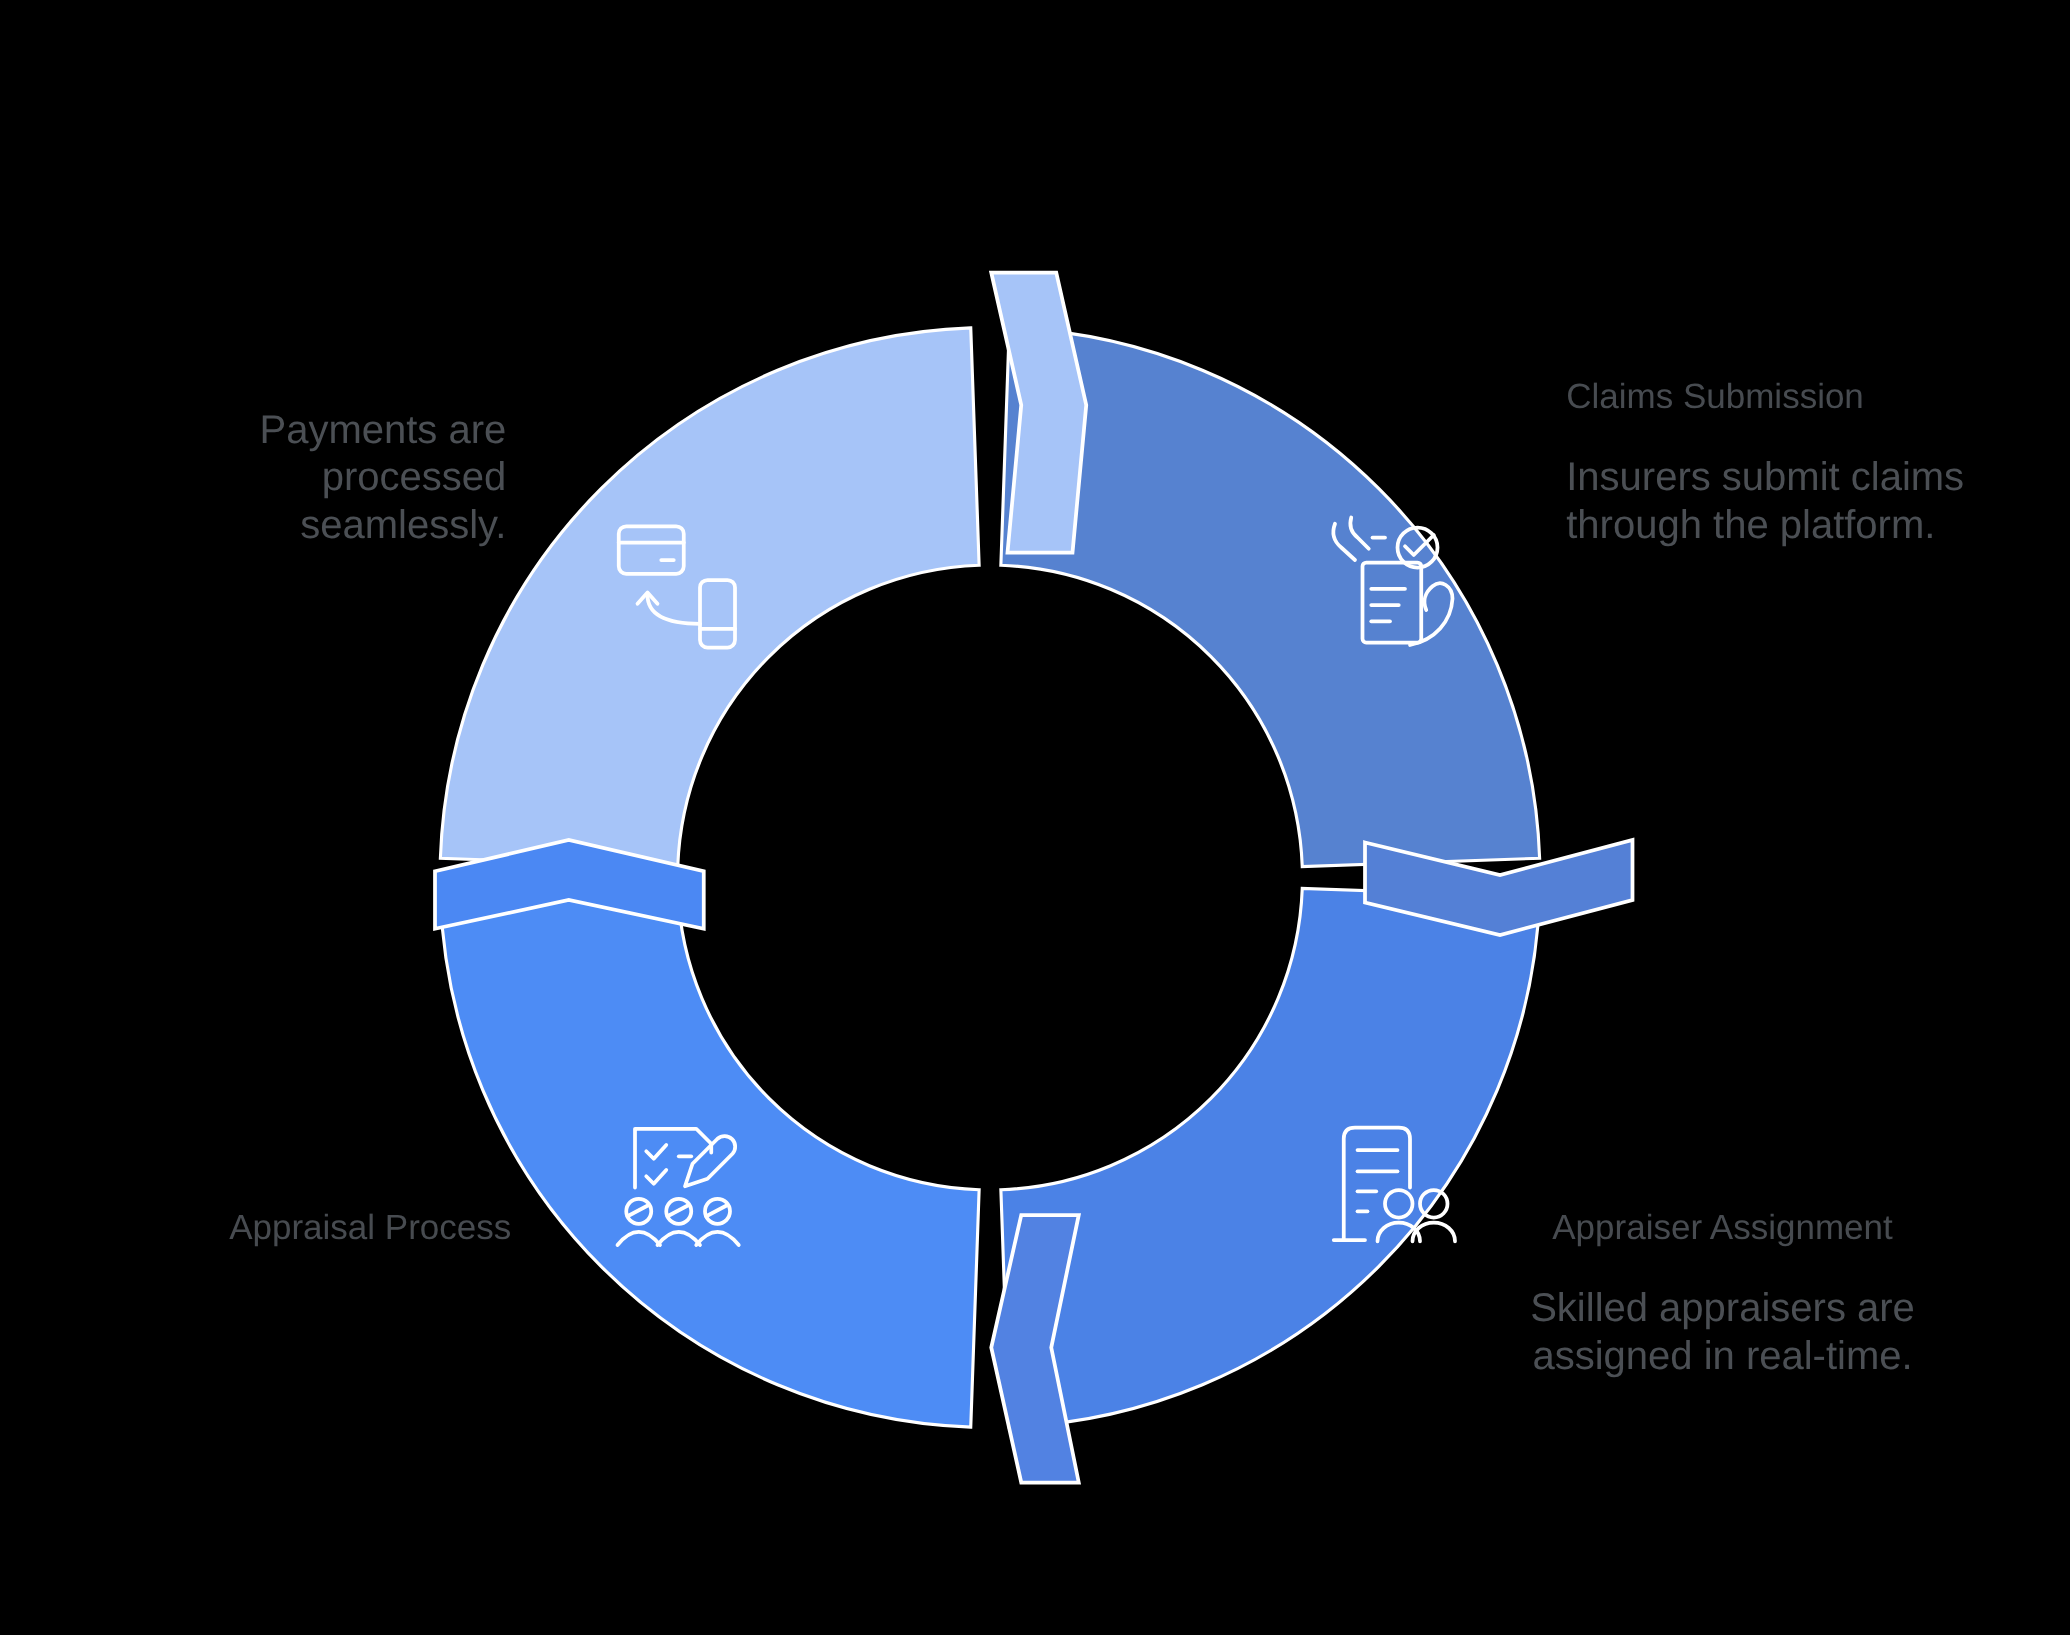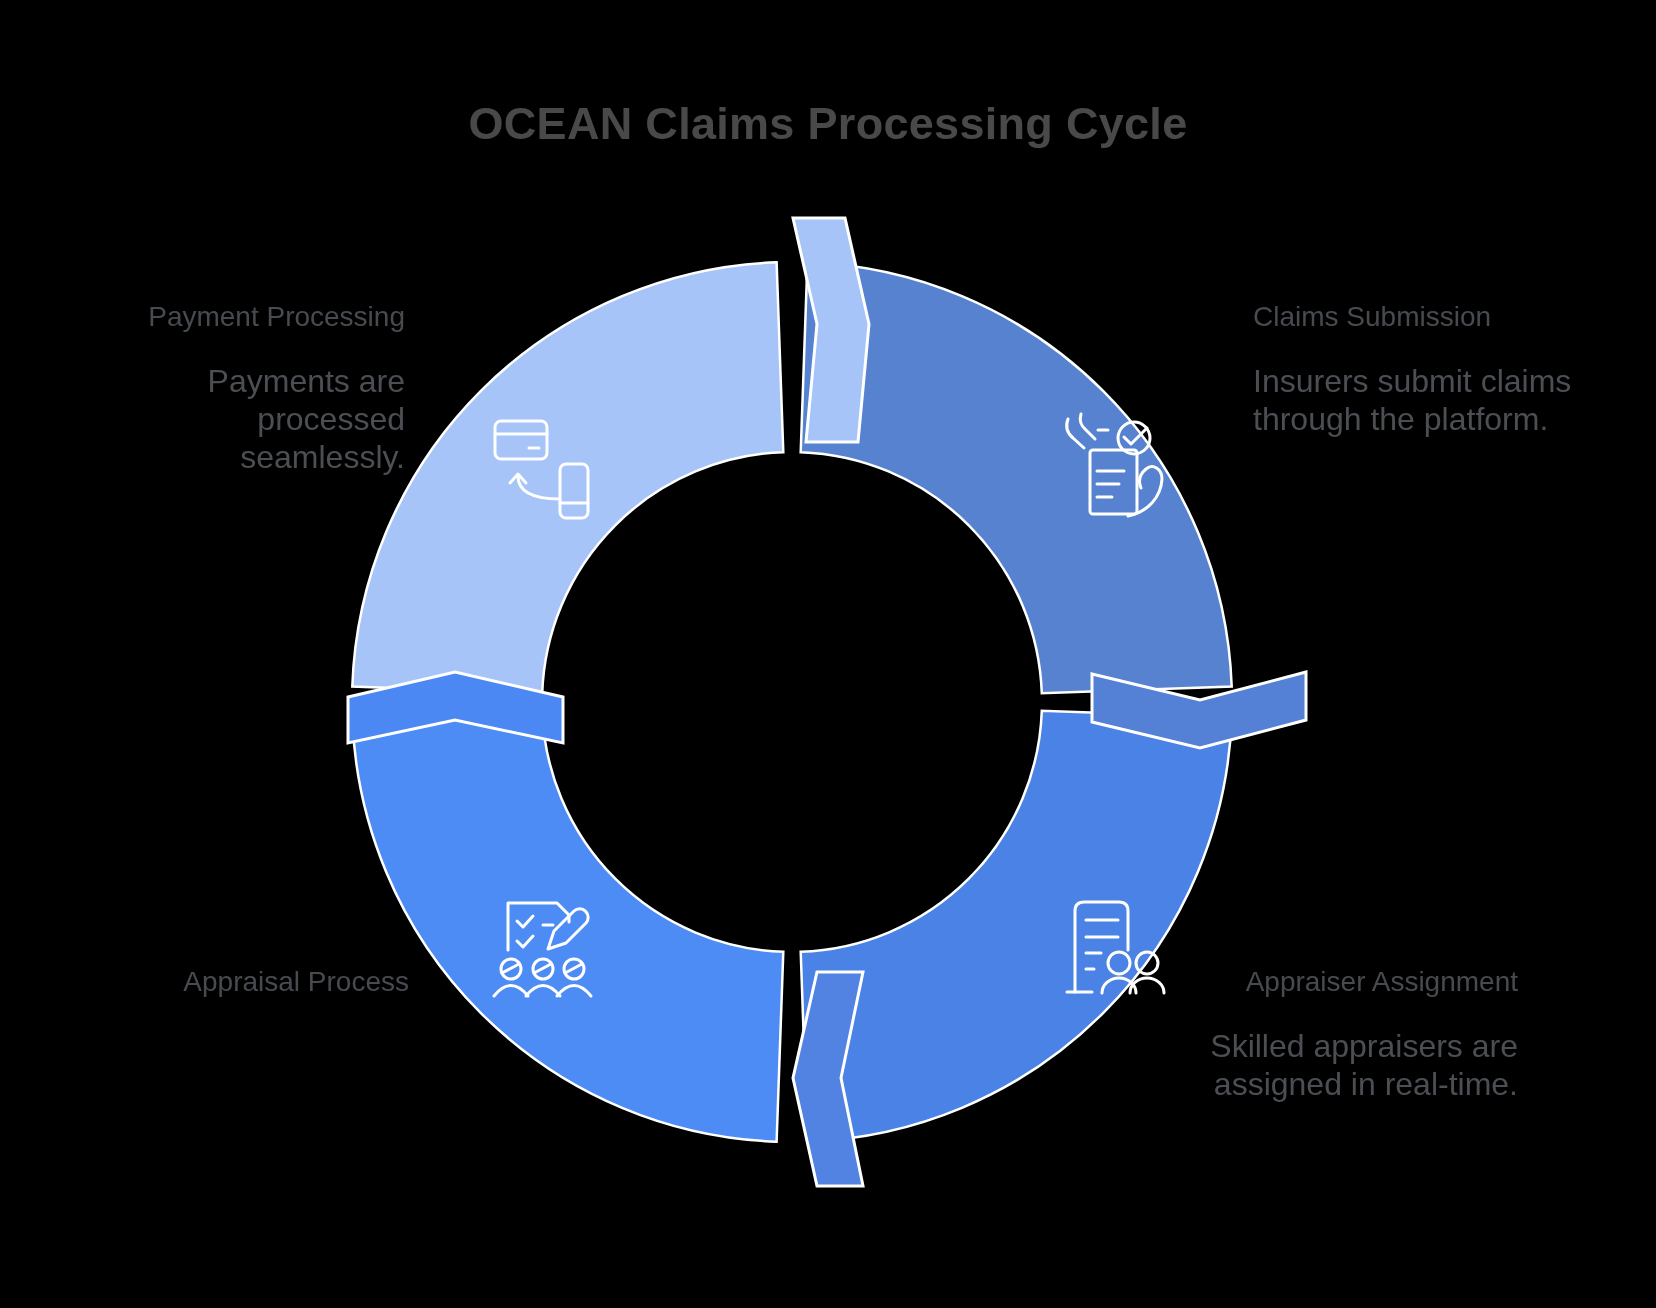--- a/index.html
+++ b/index.html
@@ -11,28 +11,27 @@
     position:absolute;top:98px;left:0;right:0;text-align:center;
     font-size:45px;font-weight:700;color:#494949;letter-spacing:.3px;
   }
   .ring-svg{position:absolute;left:0;top:0;}
   .step-text{position:absolute;}
   .step-text .heading{font-size:28px;font-weight:500;color:#474b50;line-height:38px;}
   .step-text .body{font-size:32px;font-weight:400;color:#4b4f54;line-height:38px;margin-top:26px;}
   .step-tl{left:100px;top:298px;width:305px;text-align:right;}
   .step-tr{left:1253px;top:298px;width:330px;text-align:left;}
   .step-bl{left:104px;top:963px;width:305px;text-align:right;}
-  .step-br{left:1188px;top:963px;width:330px;text-align:right;}
+  .step-br{left:1213px;top:963px;width:330px;text-align:center;}
 </style>
 </head>
 <body>
 
 <div class="canvas">
 
-  <div class="diagram-title">OCEAN Claims Processing Cycle</div>
 
   <svg class="ring-svg" width="1656" height="1308" viewBox="0 0 1656 1308">
 
     <g stroke="#ffffff" stroke-width="2.5">
       <path d="M807.4 262.3 A440 440 0 0 1 1231.7 686.6 L1041.8 693.3 A250 250 0 0 0 800.7 452.2 Z" fill="#5682d0"></path>
       <path d="M1231.7 717.4 A440 440 0 0 1 807.4 1141.7 L800.7 951.8 A250 250 0 0 0 1041.8 710.7 Z" fill="#4b82e6"></path>
       <path d="M776.6 1141.7 A440 440 0 0 1 352.3 717.4 L542.2 710.7 A250 250 0 0 0 783.3 951.8 Z" fill="#4d8cf5"></path>
       <path d="M352.3 686.6 A440 440 0 0 1 776.6 262.3 L783.3 452.2 A250 250 0 0 0 542.2 693.3 Z" fill="#a6c4f8"></path>
     </g>
 
@@ -108,17 +107,16 @@
   <div class="step-text step-br">
     <div class="heading">Appraiser Assignment</div>
     <div class="body">Skilled appraisers are assigned in real-time.</div>
   </div>
 
   <div class="step-text step-bl">
     <div class="heading">Appraisal Process</div>
   </div>
 
   <div class="step-text step-tl">
-    <div class="heading">Payment Processing</div>
     <div class="body">Payments are processed seamlessly.</div>
   </div>
 
 </div>
 
 </body></html>

